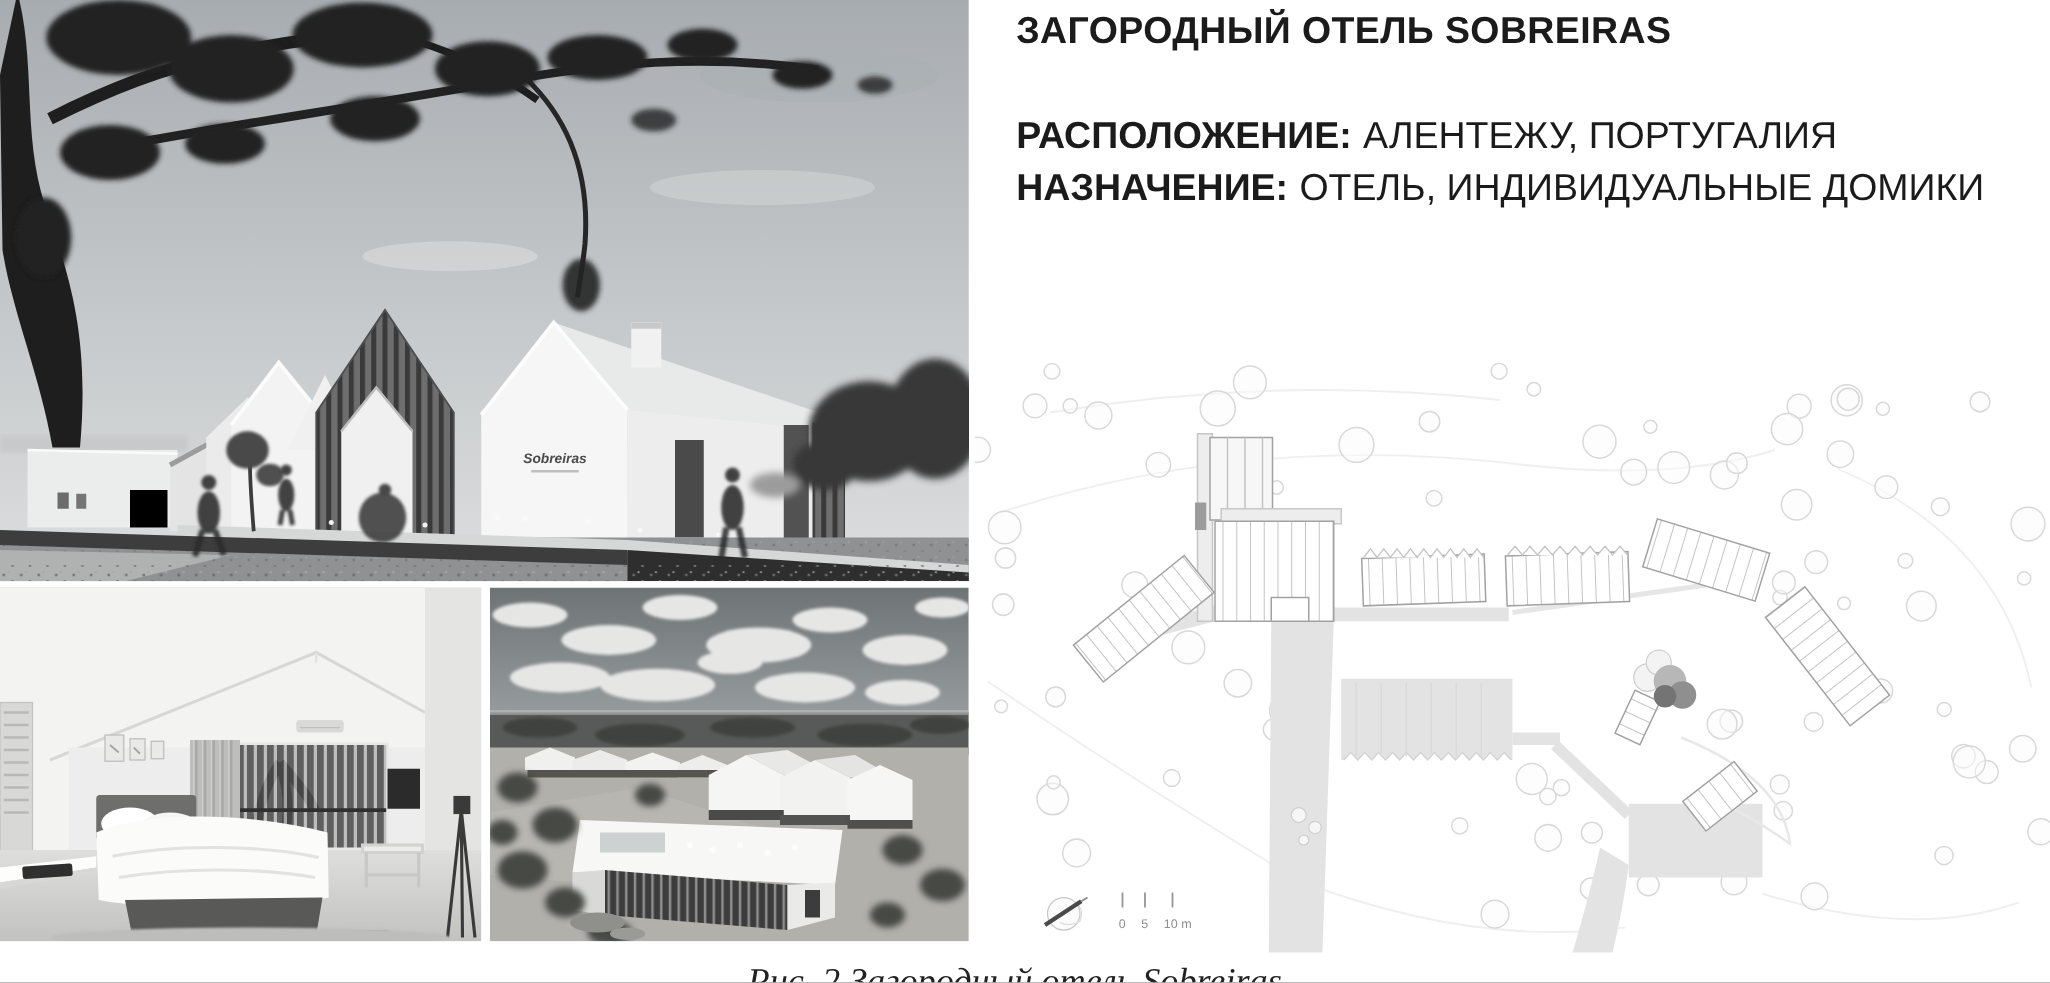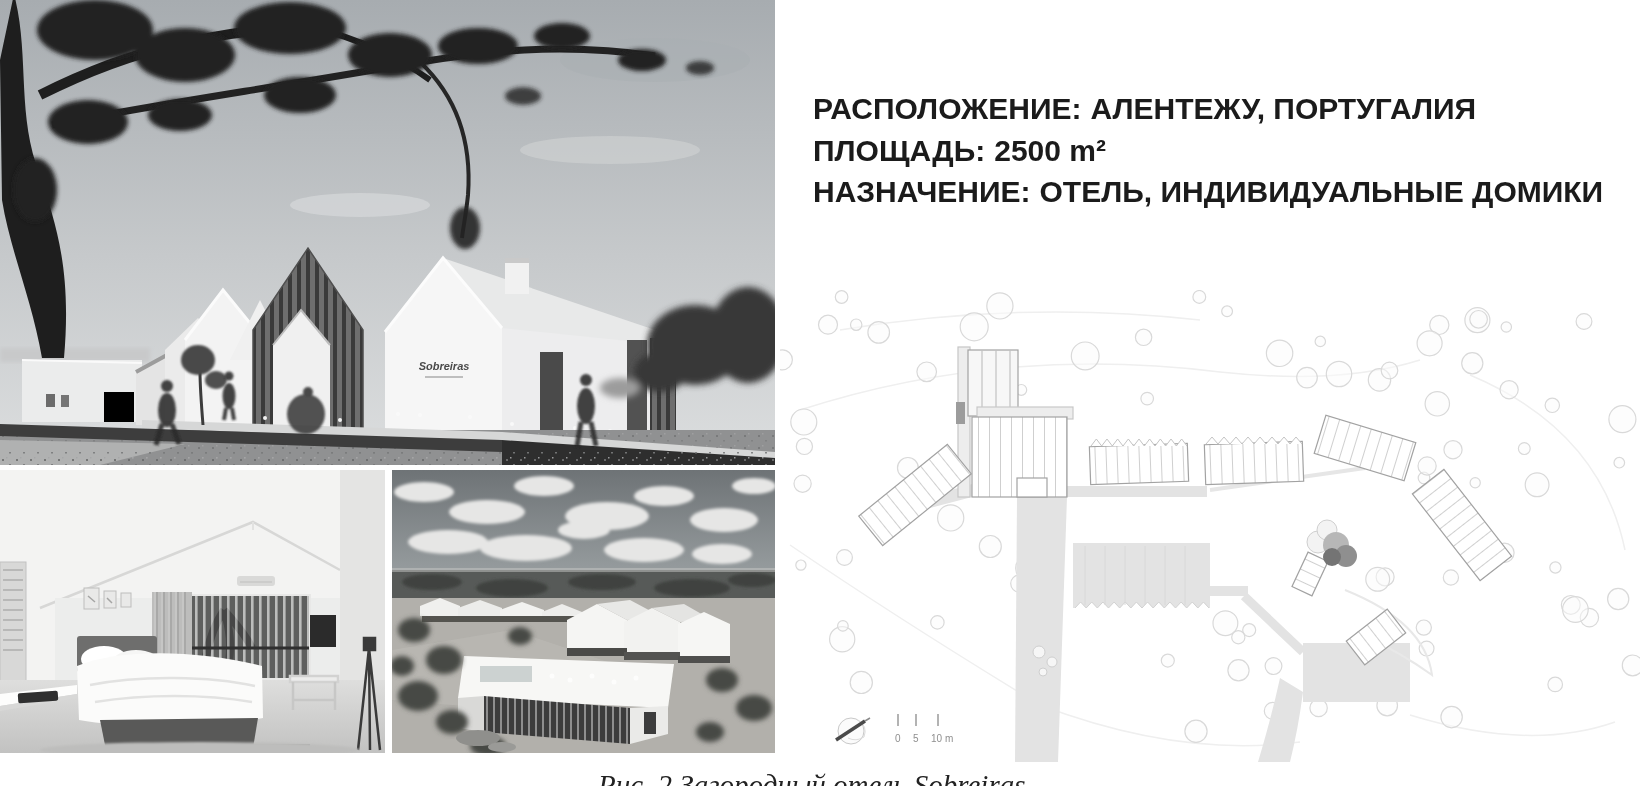--- a/index.html
+++ b/index.html
@@ -7,21 +7,21 @@
         font-family:"Liberation Sans",sans-serif;margin:0 auto;}
   .photo{position:absolute;overflow:hidden;background:#ddd;}
   #photo-main{left:0;top:0;width:775px;height:465px;text-align:center;}
   #photo-bedroom{left:0;top:470px;width:385px;height:283px;}
   #photo-aerial{left:392px;top:470px;width:383px;height:283px;}
   .info-title{position:absolute;left:813px;top:8px;font-size:30px;font-weight:700;
               color:#1b1b1b;letter-spacing:.3px;white-space:nowrap;}
   .info-fields{position:absolute;left:813px;top:88px;color:#1b1b1b;}
   .info-line{font-size:30px;line-height:41.6px;white-space:nowrap;}
   .info-line .label{font-weight:700;margin-top:44px;}
-  .info-line .value{font-weight:700;margin-left:9px;}
+  .info-line .value{font-weight:400;margin-left:9px;}
   #site-plan{position:absolute;left:780px;top:290px;width:860px;height:475px;}
   .figure-caption{position:absolute;left:598px;top:769px;font-family:"Liberation Serif",serif;
                   font-style:italic;font-size:29px;color:#222;white-space:nowrap;}
   svg{display:block;}
 </style>
 </head>
 <body>
 
 <div class="page">
 
@@ -341,26 +341,24 @@
         <ellipse cx="330" cy="210" rx="16" ry="12"></ellipse>
           <ellipse cx="362" cy="238" rx="18" ry="13"></ellipse>
         <ellipse cx="318" cy="262" rx="14" ry="10"></ellipse>
           <ellipse cx="128" cy="166" rx="12" ry="9"></ellipse>
       </g>
       <ellipse cx="86" cy="268" rx="22" ry="8" fill="#8f8f8c"></ellipse>
       <ellipse cx="110" cy="277" rx="14" ry="5" fill="#9a9a97"></ellipse>
     </svg>
   </div>
 
+  <div class="info-title">ЗАГОРОДНЫЙ ОТЕЛЬ SOBREIRAS</div>
   <div class="info-fields">
     <div class="info-line">
       <span class="label">РАСПОЛОЖЕНИЕ:</span><span class="value">АЛЕНТЕЖУ, ПОРТУГАЛИЯ</span>
-    </div>
-    <div class="info-line">
-      <span class="label">ПЛОЩАДЬ:</span><span class="value">2500 m²</span>
     </div>
     <div class="info-line">
       <span class="label">НАЗНАЧЕНИЕ:</span><span class="value">ОТЕЛЬ, ИНДИВИДУАЛЬНЫЕ ДОМИКИ</span>
     </div>
   </div>
 
   <div id="site-plan">
     <svg width="860" height="475" viewBox="0 0 860 475">
       <defs>
         <pattern id="hatchV" width="11" height="12" patternUnits="userSpaceOnUse">

